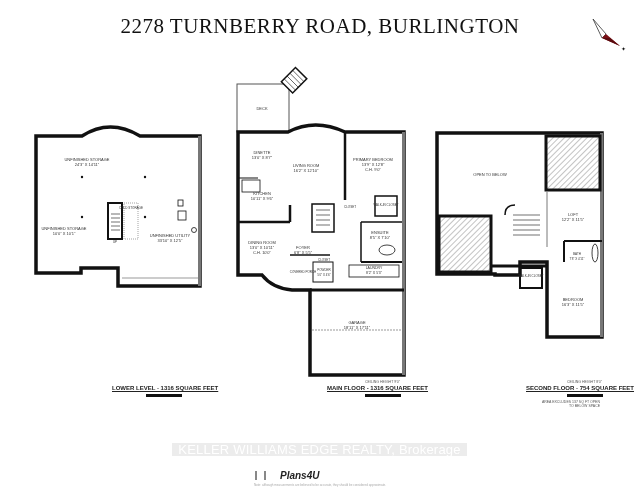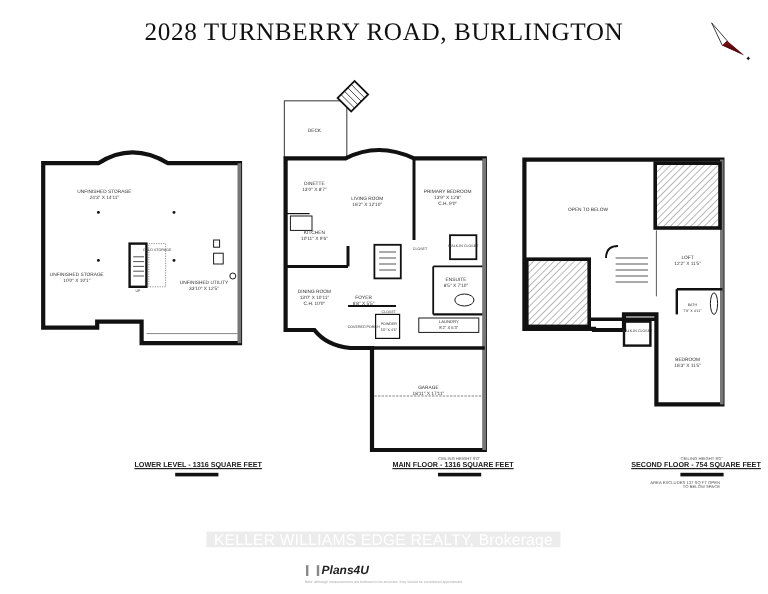--- a/index.html
+++ b/index.html
@@ -6,29 +6,29 @@
   body{width:640px;height:495px;position:relative;overflow:hidden;font-family:"Liberation Sans",sans-serif;color:#111;}
   .title{position:absolute;left:0;top:14px;width:640px;text-align:center;font-family:"Liberation Serif","DejaVu Serif",serif;font-size:21px;letter-spacing:0.5px;color:#111;}
   .compass{position:absolute;left:590px;top:16px;width:40px;height:36px;}
   svg.plan{position:absolute;left:0;top:0;}
   .lbl{position:absolute;font-size:4px;line-height:5px;text-align:center;color:#333;white-space:nowrap;transform:translateX(-50%);}
   .lbl .dim{display:block;}
   .caption{position:absolute;font-size:6px;font-weight:bold;text-decoration:underline;color:#222;white-space:nowrap;}
   .bar{position:absolute;height:3px;background:#111;}
   .sub{position:absolute;font-size:3.5px;color:#555;white-space:nowrap;text-align:right;}
   .watermark{position:absolute;left:172px;top:443px;width:295px;height:13px;background:rgba(220,220,220,0.55);color:#fff;font-size:13px;line-height:13px;white-space:nowrap;text-align:center;letter-spacing:0.2px;}
-  .logo{position:absolute;left:255px;top:470px;display:flex;align-items:center;gap:2px;}
+  .logo{position:absolute;left:255px;top:470px;display:flex;align-items:center;gap:14px;}
   .logo-mark{width:7px;height:9px;border-left:2px solid #888;border-right:2px solid #888;}
   .logo-text{font-weight:bold;font-size:10px;font-style:italic;color:#222;}
   .disclaimer{position:absolute;left:180px;top:483px;width:280px;font-size:3px;color:#aaa;text-align:center;line-height:4px;}
 </style>
 </head>
 <body>
 
-<div class="title">2028 TURNBERRY ROAD, BURLINGTON</div>
+<div class="title">2278 TURNBERRY ROAD, BURLINGTON</div>
 
 <svg class="compass" viewBox="0 0 40 36">
   <polygon points="3,3 16,18 12,22" fill="#fff" stroke="#333" stroke-width="0.8"></polygon>
   <polygon points="16,18 12,22 30,30" fill="#7a0f14"></polygon>
   <polygon points="12,22 30,30 20,22" fill="#5a0a0e"></polygon>
   <text x="31" y="35" font-size="6" fill="#111">✦</text>
 </svg>
 
 <svg class="plan" width="640" height="495">
   <defs>

